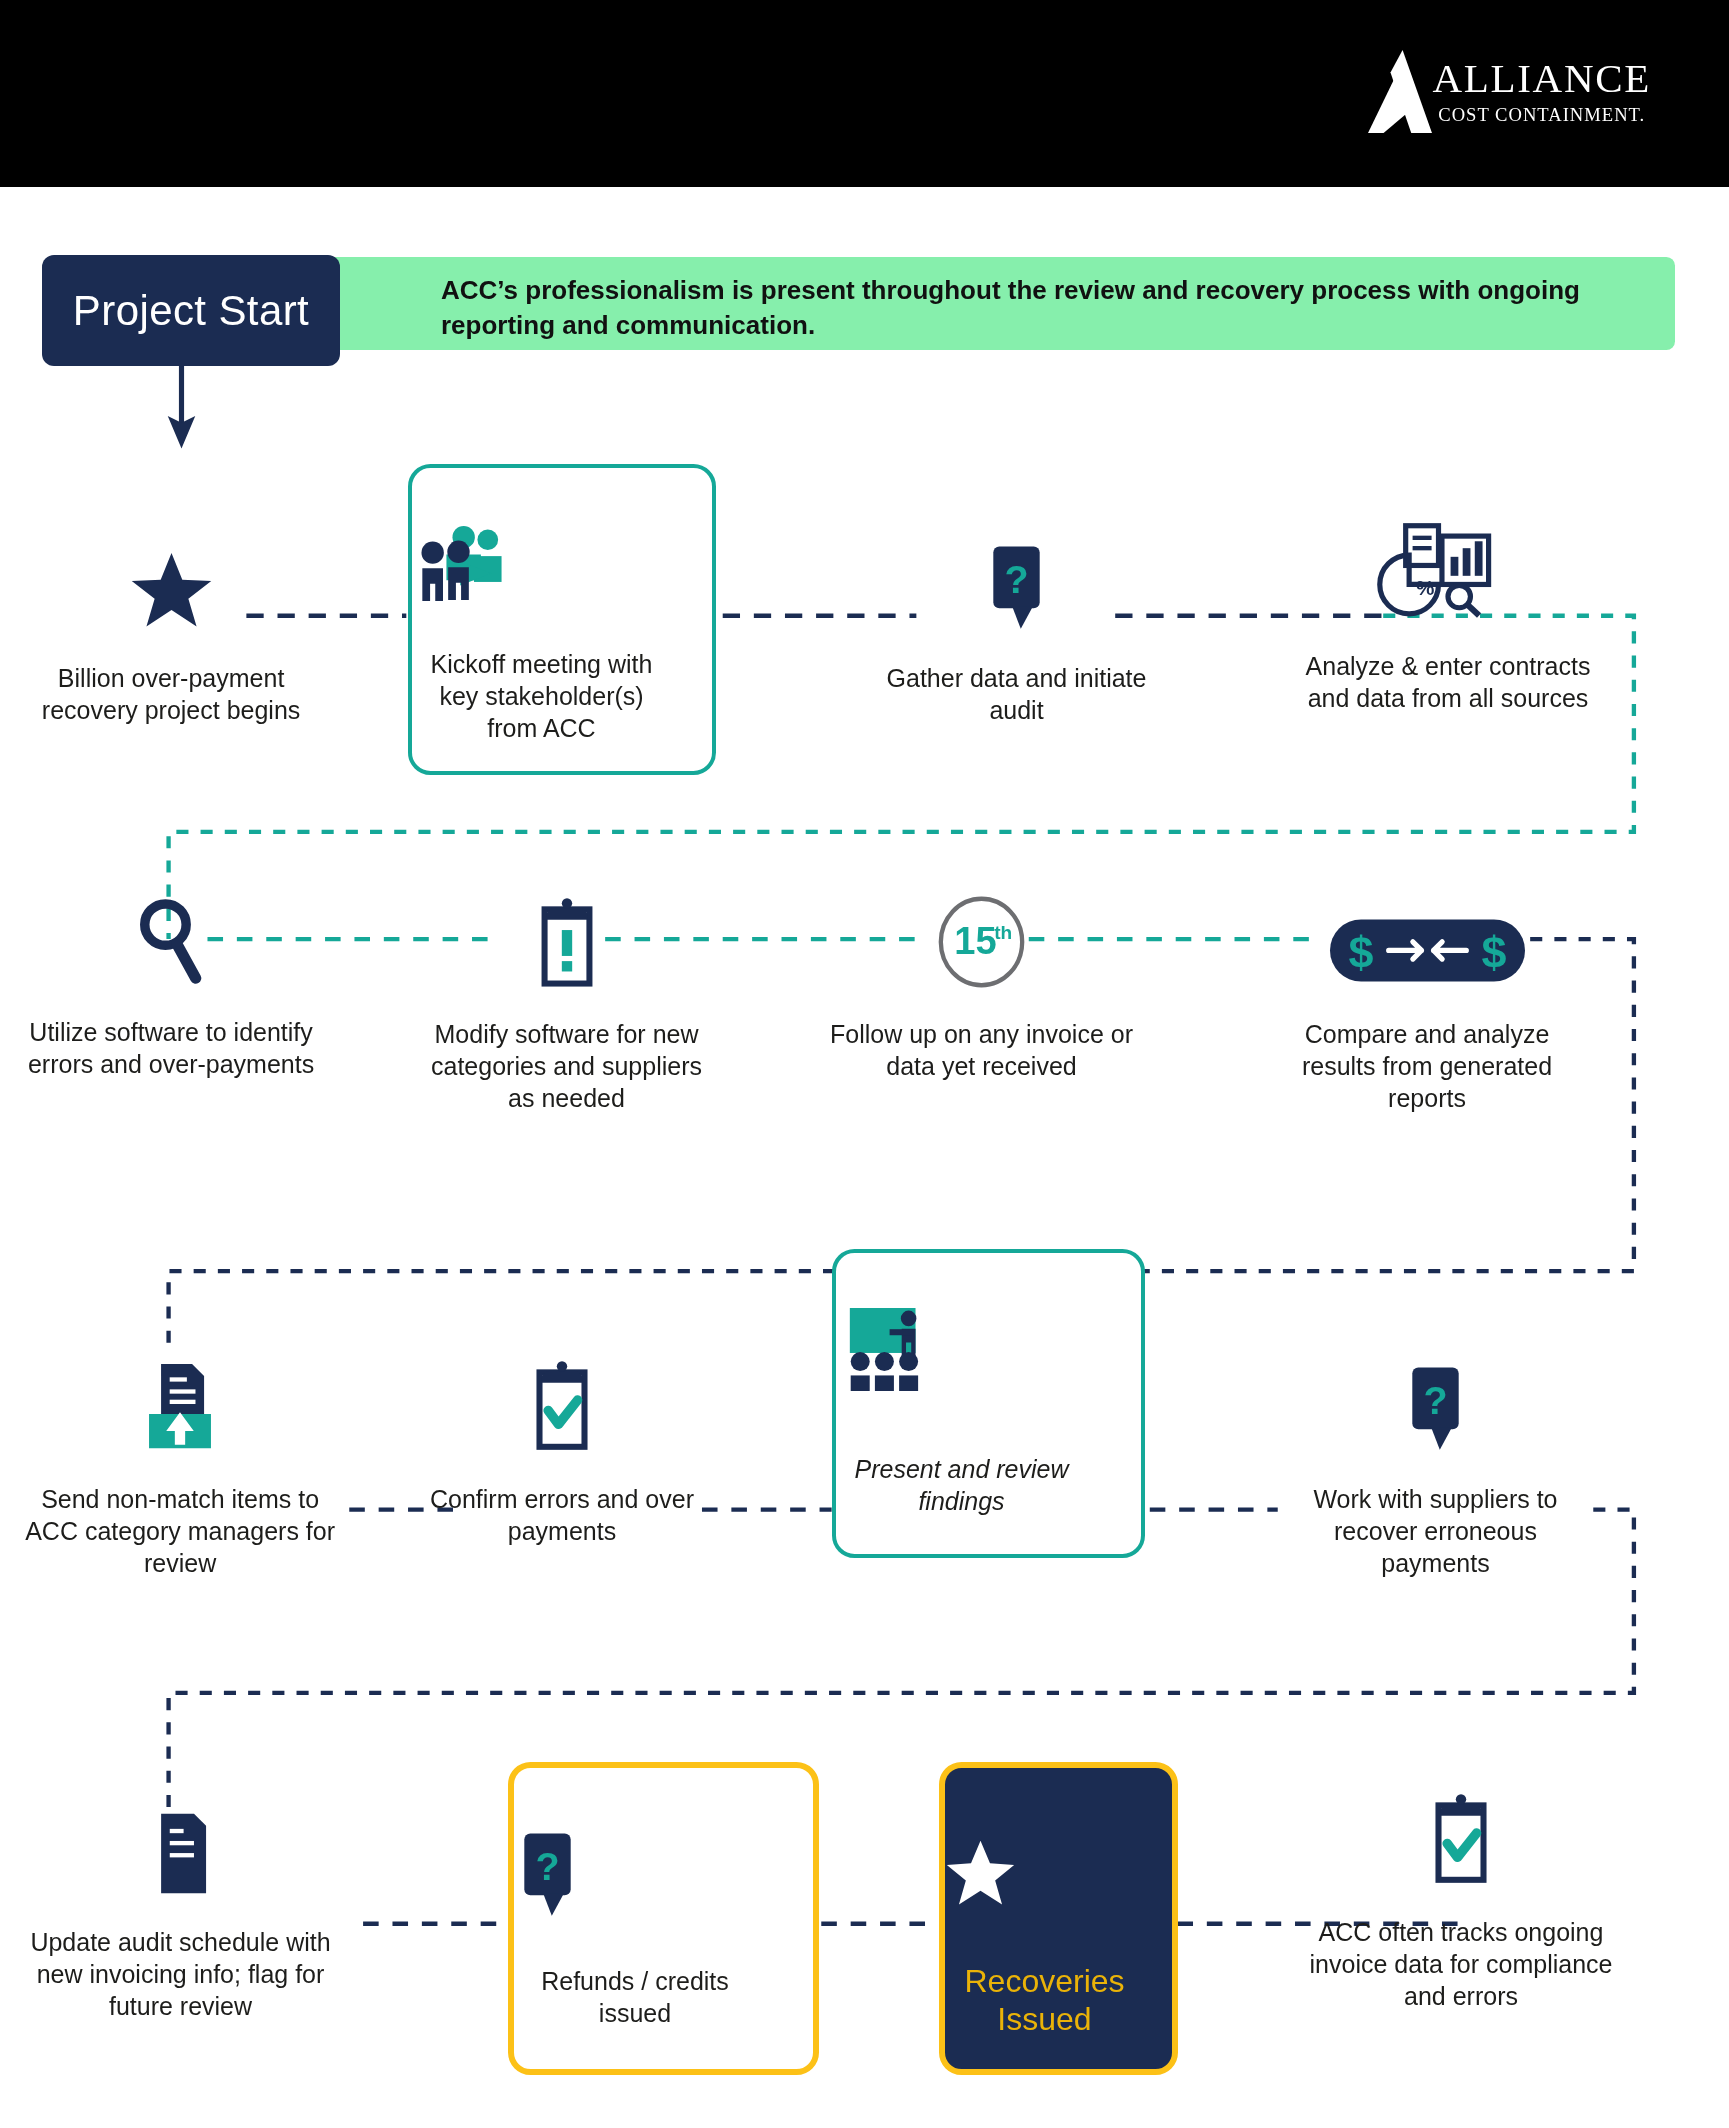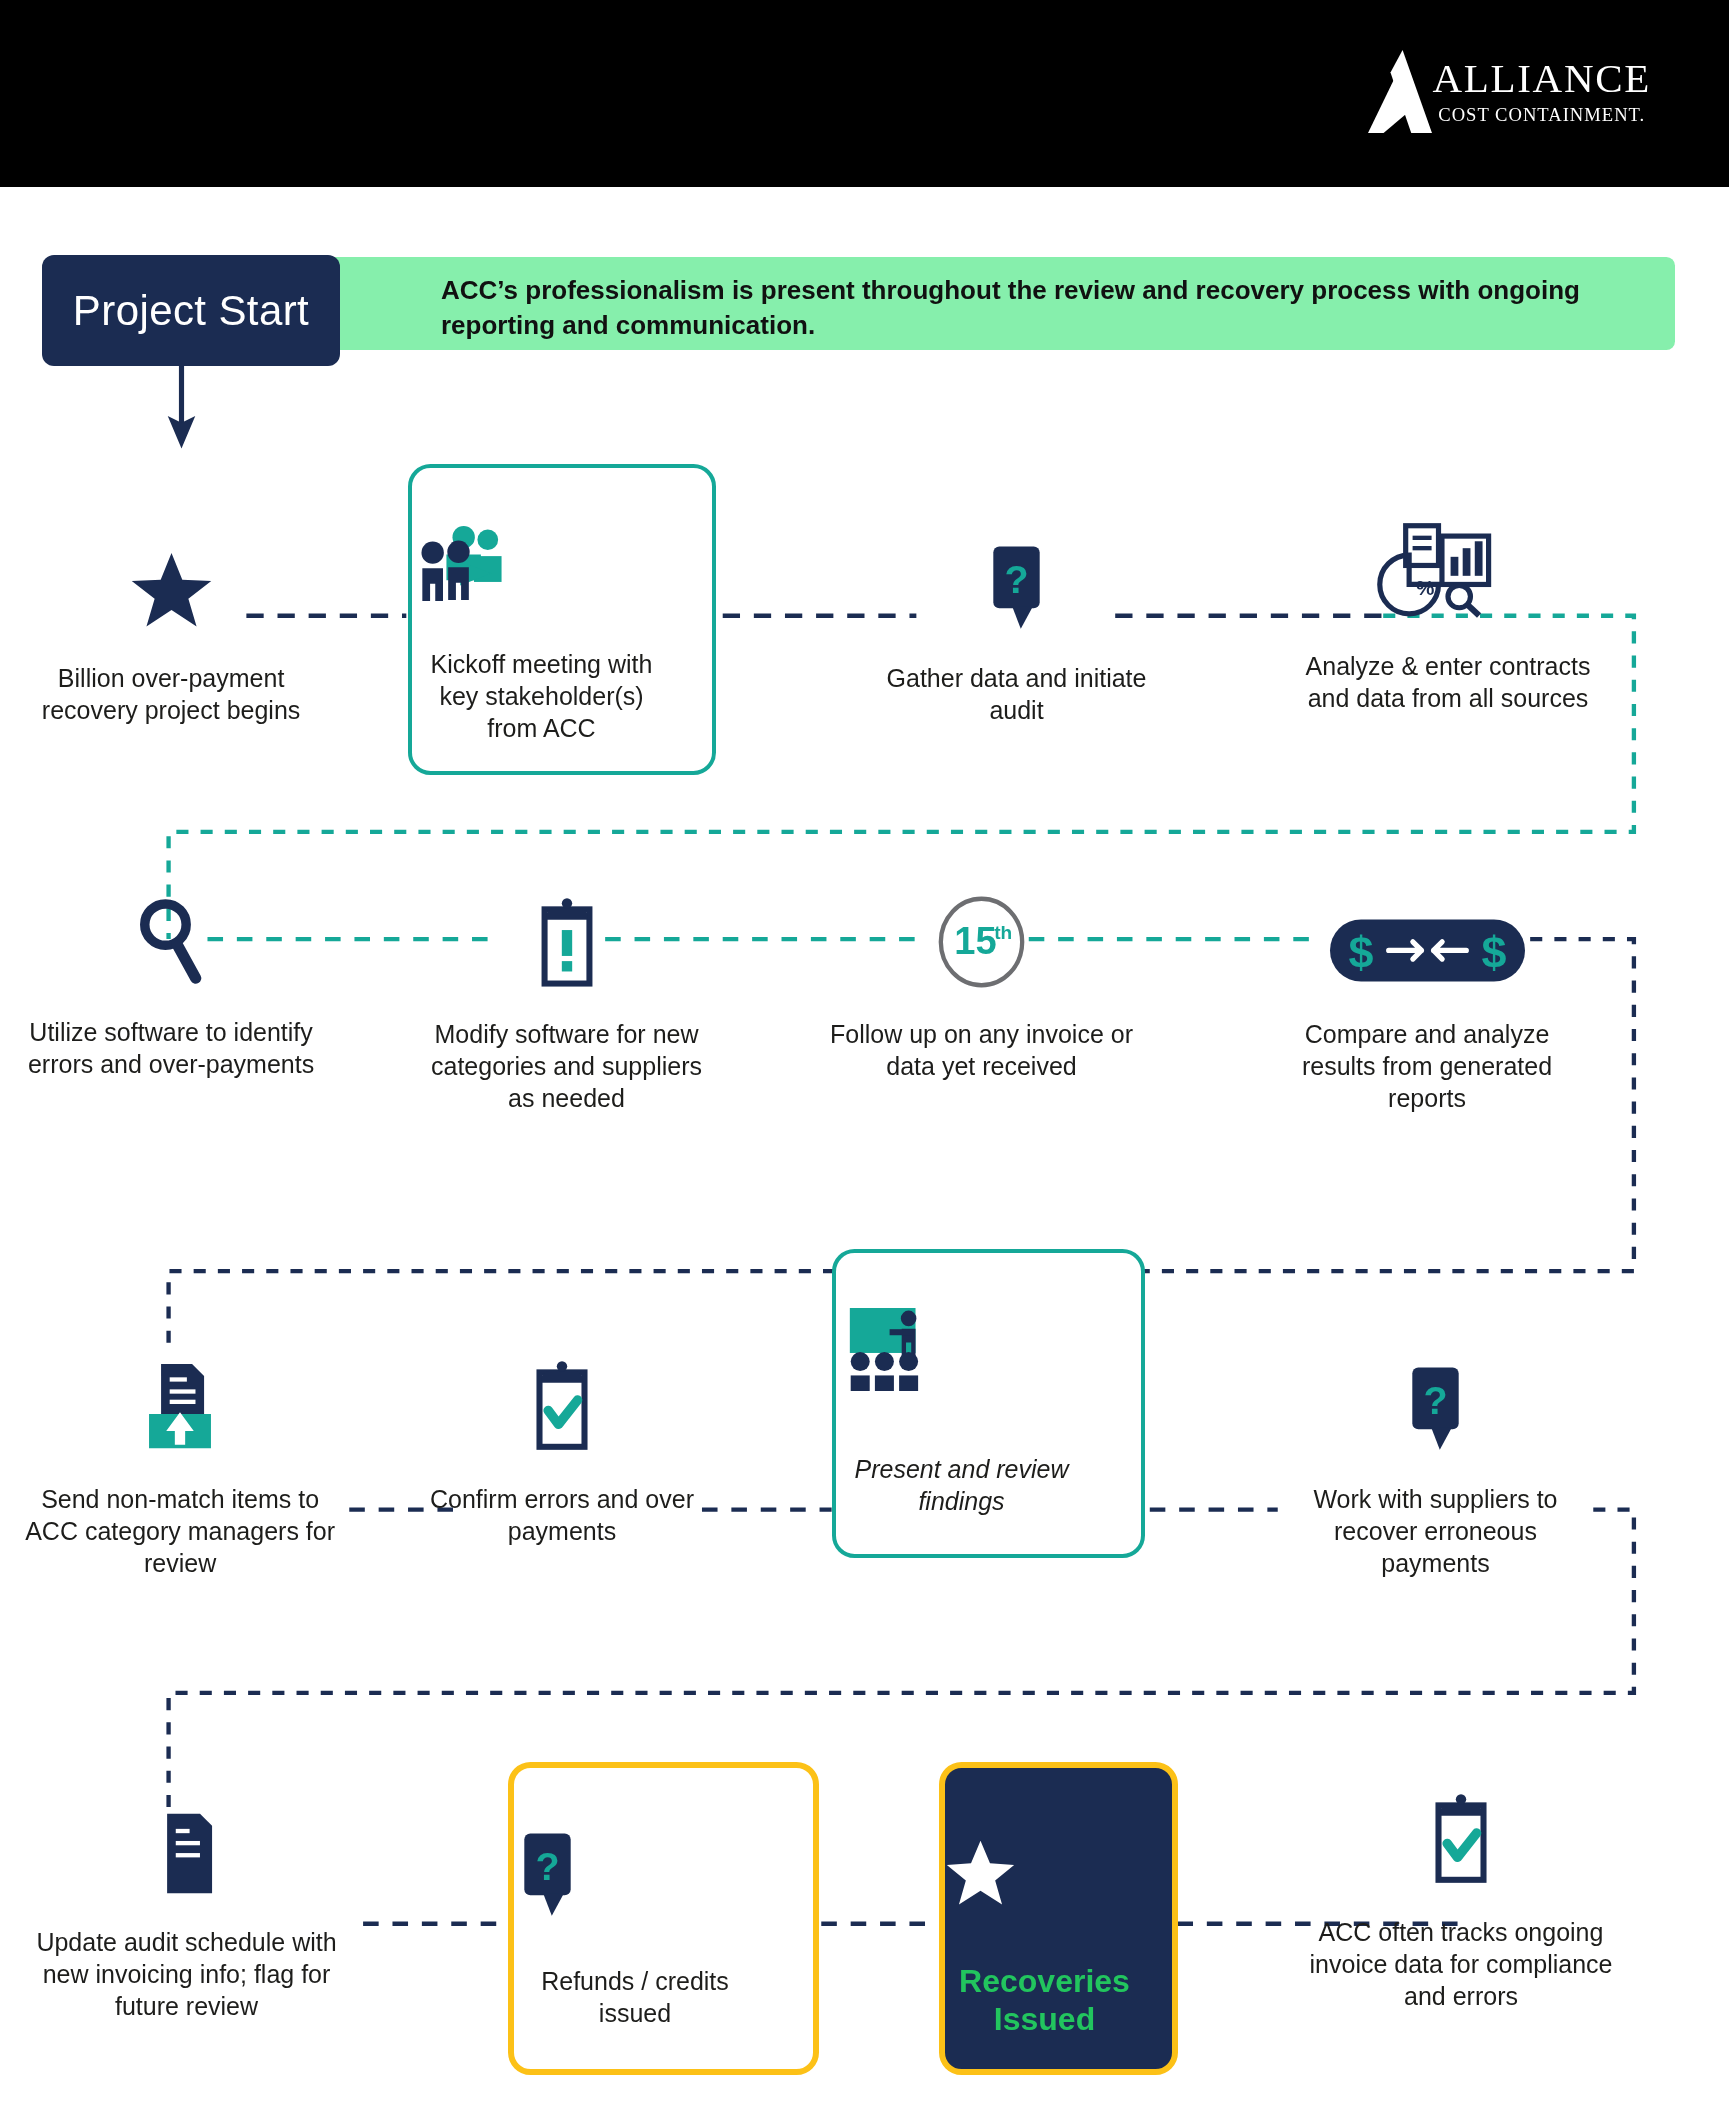--- a/index.html
+++ b/index.html
@@ -86,21 +86,21 @@
   .card {
     position: absolute;
     border-radius: 22.5px; background: #ffffff;
     display: flex; flex-direction: column; align-items: flex-start;
   }
   .card-teal { border: 4.3px solid #15a898; }
   .card-gold { border: 6px solid #fcc117; }
   .card-navy {
     background: #1b2c52; border: 6px solid #fcc117;
   }
-  .card-navy .node-label { color: #22c55e; font-weight: bold; font-size: 32px; line-height: 1.2; }
+  .card-navy .node-label { color: #eab308; font-weight: normal; font-size: 32px; line-height: 1.2; }
 
   
   svg { display: block; overflow: visible; }
 </style>
 </head>
 <body>
 
 <div class="header">
   <div class="logo">
     <div class="logo-mark">
@@ -315,21 +315,21 @@
     <svg width="67" height="85" viewBox="0 0 78 98">
       <rect x="12" y="0" width="54" height="72" rx="7" fill="#1b2c52"></rect>
       <polygon points="34,70 58,70 44,96" fill="#1b2c52"></polygon>
       <text x="39" y="54" font-family="Liberation Sans, sans-serif" font-size="46" font-weight="bold" fill="#15a898" text-anchor="middle">?</text>
     </svg>
   </div>
   <div class="gap-sm"></div>
   <div class="node-label">Work with suppliers to recover erroneous payments</div>
 </div>
 
-<div class="node" style="left:22px; top:1783px; width:329px;">
+<div class="node" style="left:16px; top:1783px; width:329px;">
   <div class="node-icon">
     <svg width="64" height="83" viewBox="0 0 74 96">
       <path d="M14 2 h38 l14 14 v78 h-52 z" fill="#1b2c52"></path>
       <line x1="24" y1="22" x2="40" y2="22" stroke="#ffffff" stroke-width="5"></line>
       <line x1="24" y1="36" x2="52" y2="36" stroke="#ffffff" stroke-width="5"></line>
       <line x1="24" y1="50" x2="52" y2="50" stroke="#ffffff" stroke-width="5"></line>
     </svg>
   </div>
   <div class="gap-sm"></div>
   <div class="node-label">Update audit schedule with new invoicing info; flag for future review</div>

